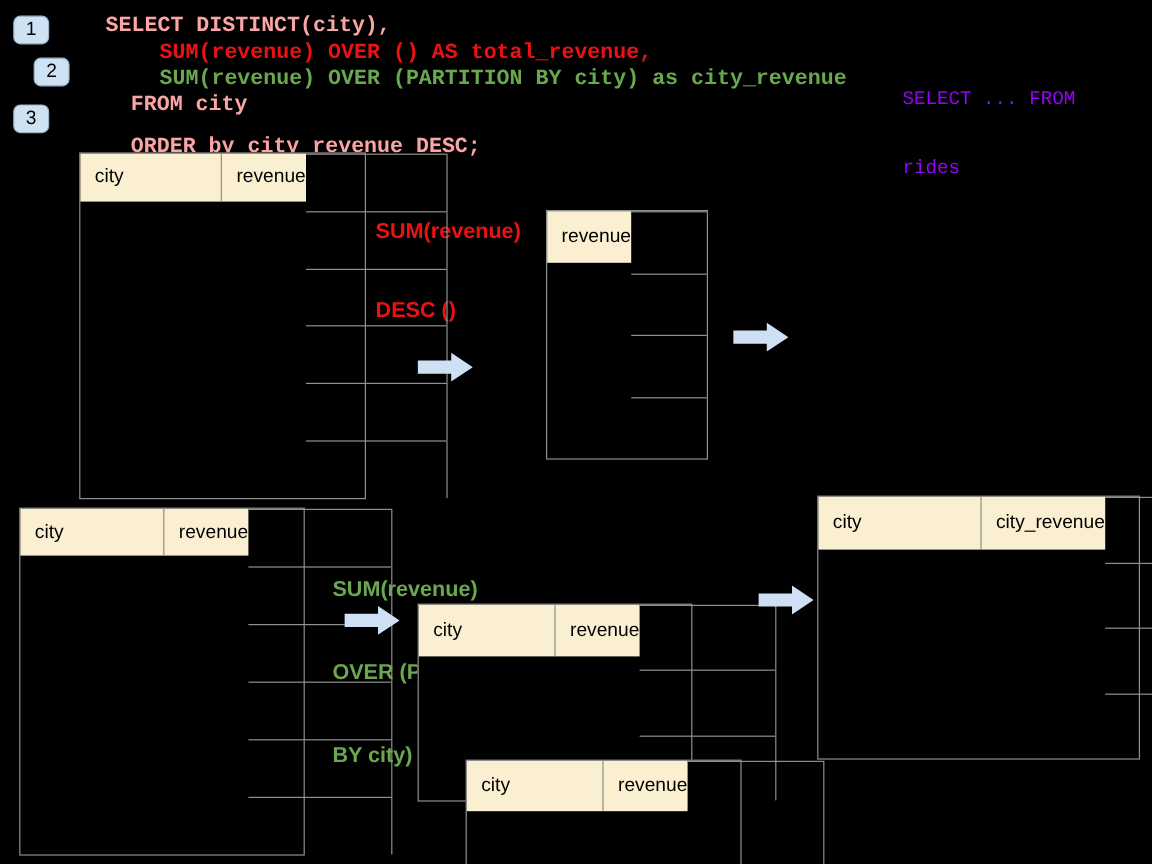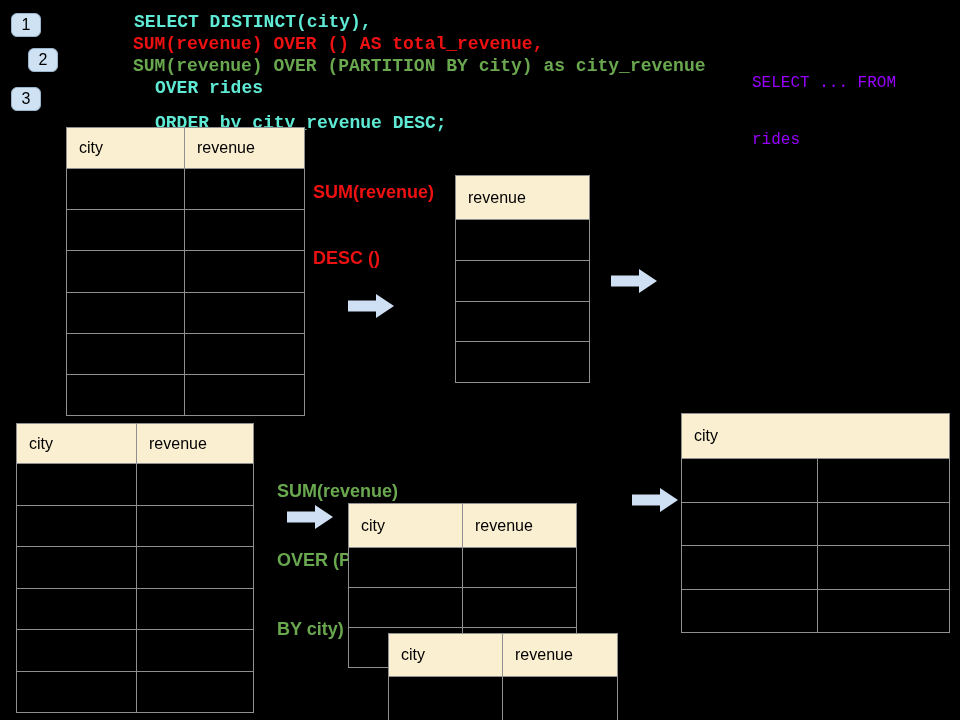--- a/index.html
+++ b/index.html
@@ -7,21 +7,21 @@
           font-family:"Liberation Sans",sans-serif;}
 
   
   .code-line{position:absolute;font-family:"Liberation Mono",monospace;font-weight:bold;
              font-size:18px;line-height:22px;white-space:pre;}
   .l1{left:88px;top:11px;}
   .l2{left:133px;top:33px;}
   .l3{left:133px;top:55px;}
   .l4{left:109px;top:77px;}
   .l5{left:109px;top:112px;font-family:Liberation Mono, monospace;}
-  .purple{color:#5eead4;margin-left:46px;}
+  .purple{color:#fca5a5;}
   .red{color:#ee1111;}
   .green{color:#6aa84f;}
 
   
   .badge{position:absolute;width:30px;height:24px;background:#cfe2f3;
          border:1px solid #9ab4cc;border-radius:6px;color:#000;font-size:16px;
          display:flex;align-items:center;justify-content:center;box-sizing:border-box;}
   #badge1{left:11px;top:13px;}
   #badge2{left:28px;top:48px;}
   #badge3{left:11px;top:87px;}
@@ -31,21 +31,21 @@
              font-weight:normal;font-size:16px;line-height:19px;color:#9900ff;white-space:pre;}
 
   
   .ann{position:absolute;font-family:Liberation Sans, sans-serif;font-weight:bold;
        font-size:18px;white-space:pre;}
   #ann-total{left:313px;top:137px;line-height:22px;color:#ee1111;}
   #ann-partition{left:277px;top:434px;line-height:23px;color:#6aa84f;}
 
   
   .tbl{position:absolute;background:#000;border:1px solid #909090;box-sizing:border-box;
-       display:flex;flex-direction:column;}
+       display:flex;flex-direction:row;}
   .thead{display:flex;background:#fbefd1;color:#000;font-size:16px;flex:0 0 auto;}
   .th{display:flex;align-items:center;padding-left:12px;box-sizing:border-box;
       border-right:1px solid #909090;}
   .th:last-child{border-right:none;flex:1;}
   .tbody{display:flex;flex-direction:column;flex:1;}
   .tr{display:flex;flex:1;border-top:1px solid #909090;}
   .td{box-sizing:border-box;border-right:1px solid #909090;}
   .td:last-child{border-right:none;flex:1;}
 
   #t1{left:66px;top:127px;width:239px;height:289px;}
@@ -90,21 +90,21 @@
   <div class="badge" id="badge2">
     <span>2</span>
   </div>
   <div class="badge" id="badge3">
     <span>3</span>
   </div>
 
   <div class="code-line l1 purple">SELECT DISTINCT(city),</div>
   <div class="code-line l2 red">SUM(revenue) OVER () AS total_revenue,</div>
   <div class="code-line l3 green">SUM(revenue) OVER (PARTITION BY city) as city_revenue</div>
-  <div class="code-line l4 purple">OVER rides</div>
+  <div class="code-line l4 purple">FROM city</div>
   <div class="code-line l5 purple">ORDER by city_revenue DESC;</div>
 
   <div class="side-note">
     <div>SELECT ... FROM</div>
     <div>rides</div>
   </div>
 
   <div class="ann" id="ann-total">
     <div>SUM(revenue)</div>
     <div>DESC ()</div>
@@ -232,20 +232,21 @@
         <div class="tr">
           <div class="td"></div>
           <div class="td"></div>
         </div>
       </div>
   </div>
 
   <div class="tbl" id="t6">
     <div class="thead">
       <div class="th">city</div>
+      <div class="th">city_revenue</div>
     </div>
     <div class="tbody">
         <div class="tr">
           <div class="td"></div>
           <div class="td"></div>
         </div>
         <div class="tr">
           <div class="td"></div>
           <div class="td"></div>
         </div>

